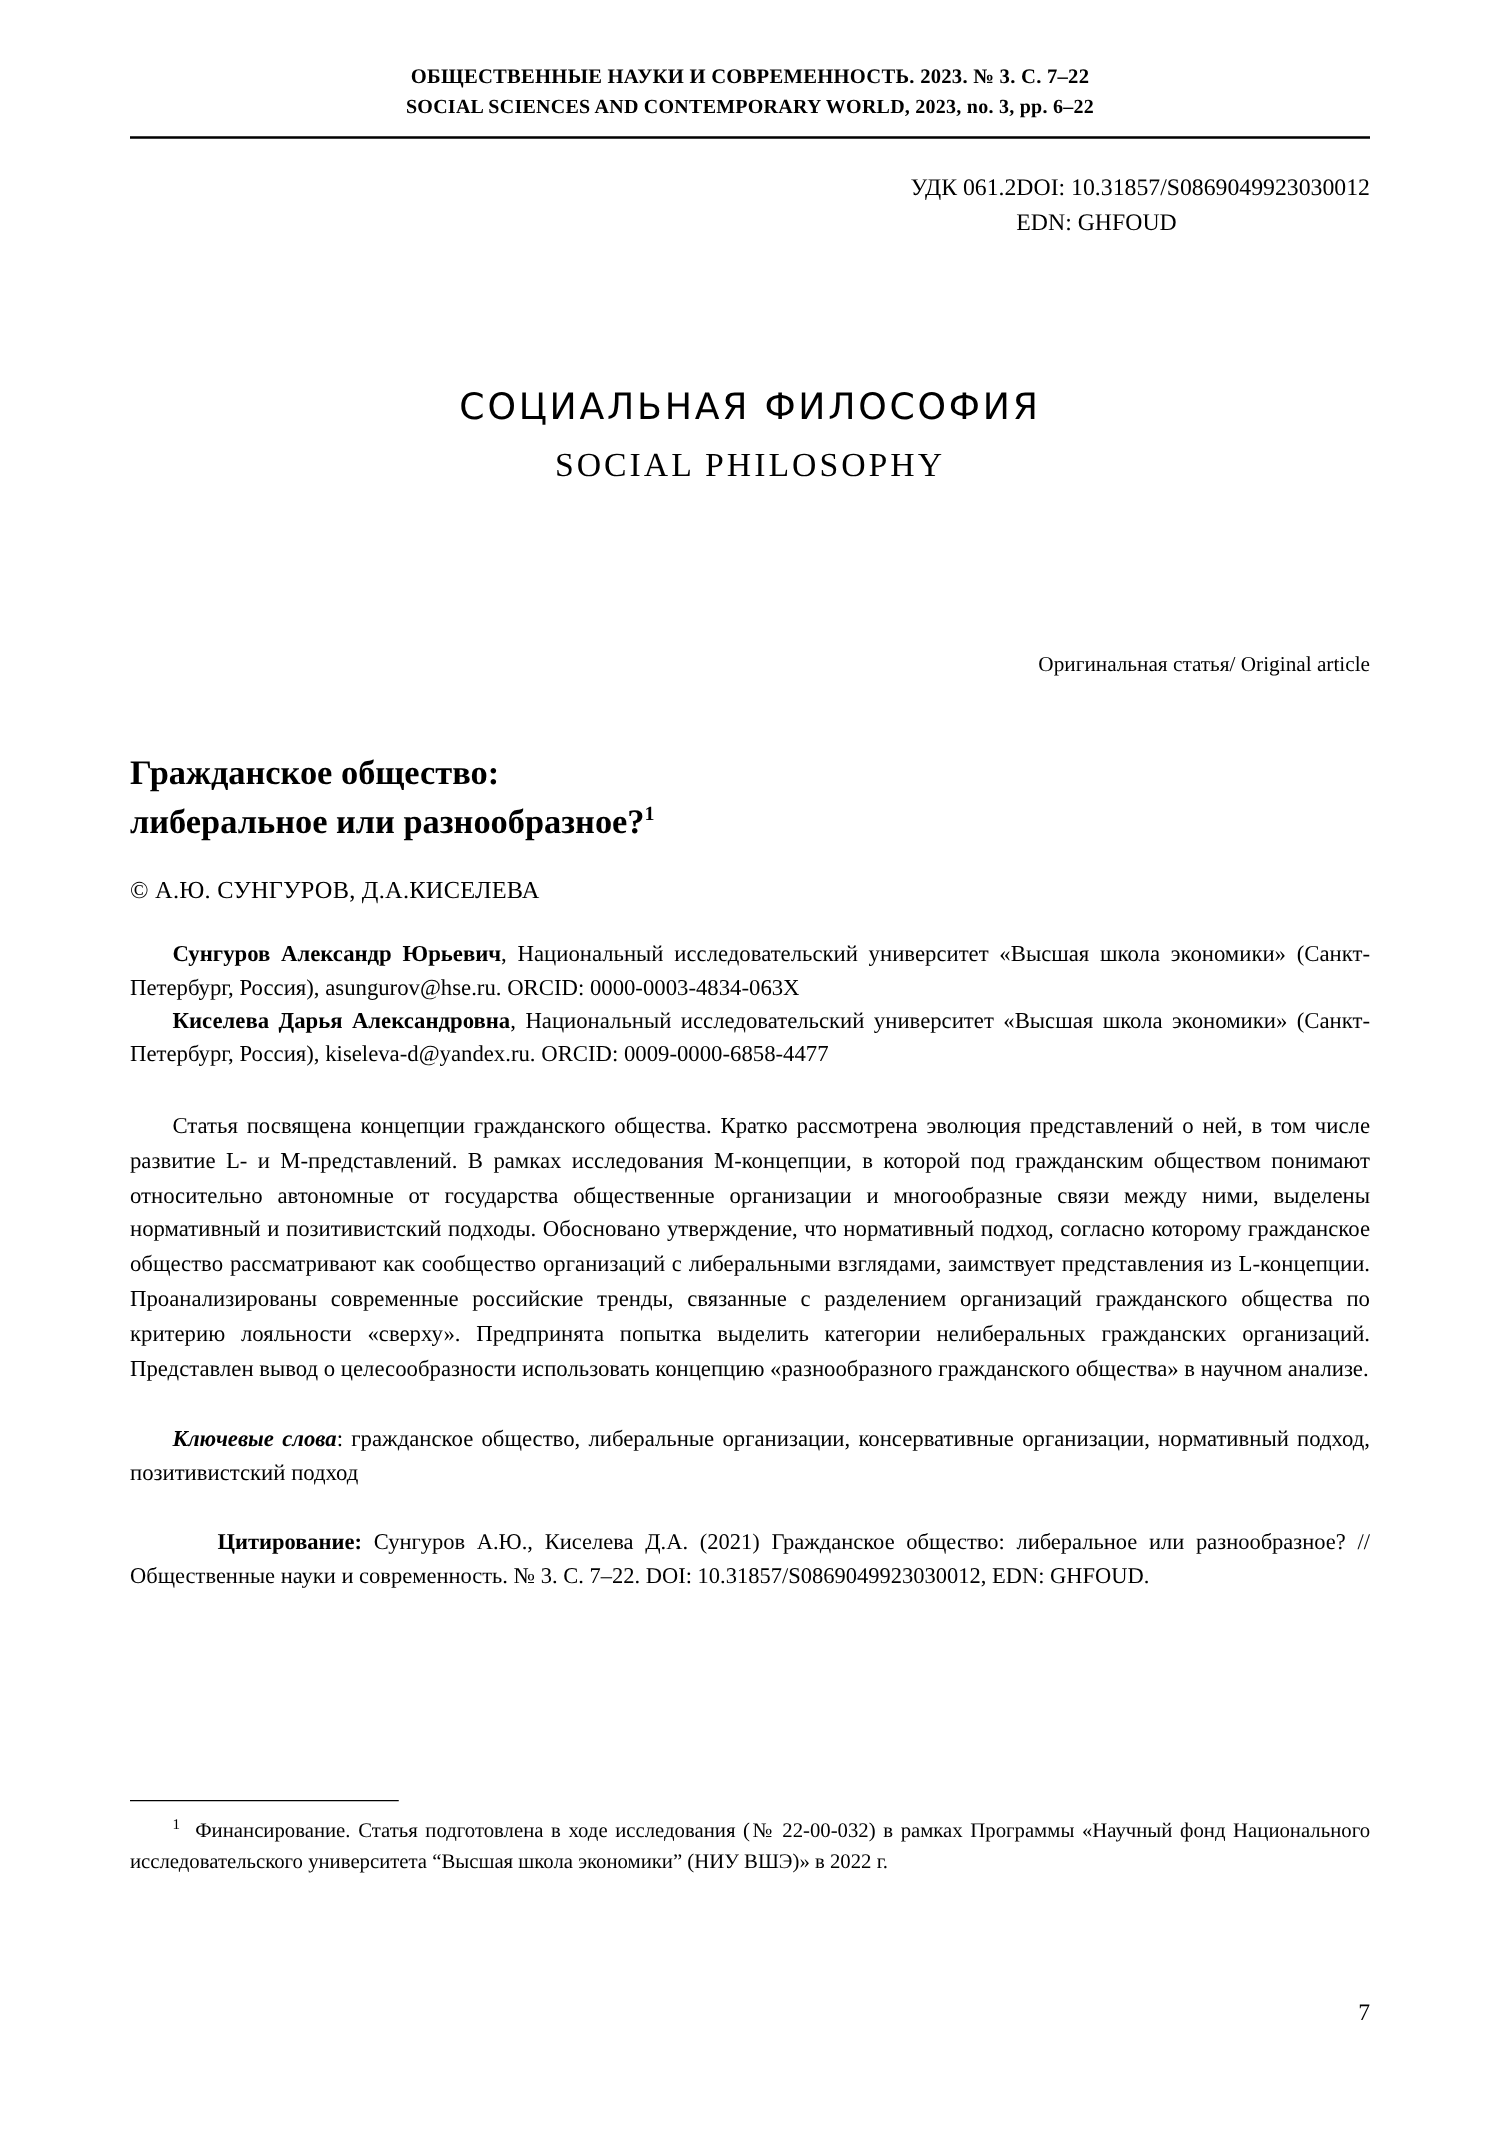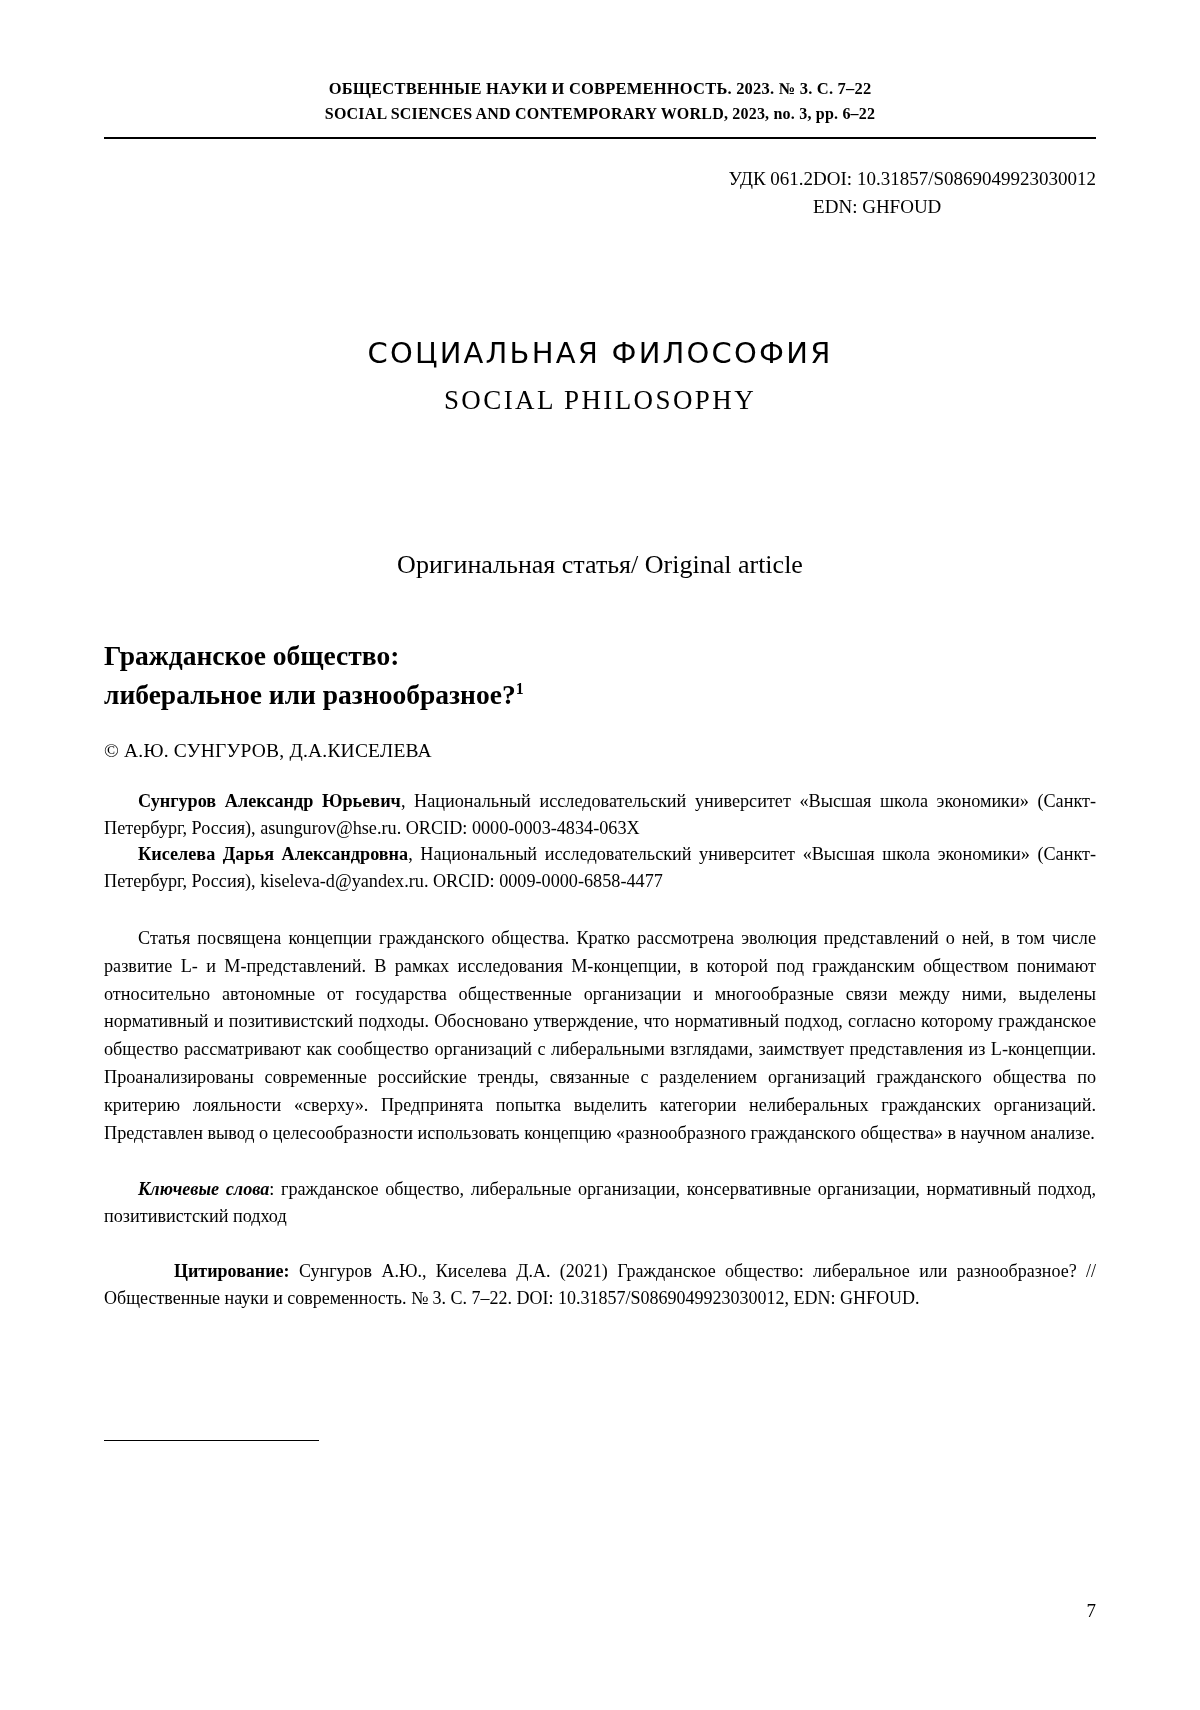--- a/index.html
+++ b/index.html
@@ -14,21 +14,21 @@
     font-family: "Liberation Serif", serif;
     color: #000000;
     -webkit-font-smoothing: antialiased;
   }
   .page {
     position: absolute;
     left: 0; top: 0;
     width: 1200px;
     height: 1710px;
     box-sizing: border-box;
-    padding: 76px 104px 40px 104px;
+    padding: 48px 104px 40px 104px;
   }
 
   
   .runhead {
     text-align: center;
     font-weight: bold;
     font-size: 16.5px;
     letter-spacing: 0.2px;
     line-height: 1.55;
   }
@@ -67,22 +67,22 @@
   .section-head .en {
     font-family: "Liberation Serif", serif;
     font-size: 27px;
     letter-spacing: 2.4px;
     line-height: 1.55;
     margin-top: 4px;
   }
 
   
   .article-type {
-    text-align: center;
-    font-size: 26px;
+    text-align: right;
+    font-size: 17px;
     margin-top: 128px;
   }
 
   
   .title {
     font-weight: bold;
     font-size: 27.5px;
     line-height: 1.42;
     margin-top: 56px;
   }
@@ -222,18 +222,19 @@
     <p><b><i>Ключевые слова</i></b><span>: гражданское общество, либеральные организации, консервативные организации, нормативный подход, позитивистский подход</span></p>
   </div>
 
   <div class="citation">
     <p><b>Цитирование:</b><span> Сунгуров А.Ю., Киселева Д.А. (2021) Гражданское общество: либеральное или разнообразное? // Общественные науки и современность. № 3. C. 7–22. DOI: 10.31857/S0869049923030012, EDN: GHFOUD.</span></p>
   </div>
 
   <div class="footnote-wrap">
     <hr class="footnote-rule">
     <div class="footnote">
+      <p class="fn-ru"><sup>1</sup>&nbsp;&nbsp;<span>Финансирование. Статья подготовлена в ходе исследования (№ 22-00-032) в рамках Программы «Научный фонд Национального исследовательского университета “Высшая школа экономики” (НИУ ВШЭ)» в 2022 г.</span></p>
     </div>
   </div>
 
   <div class="pageno">7</div>
 
 </div>
 
 </body></html>

